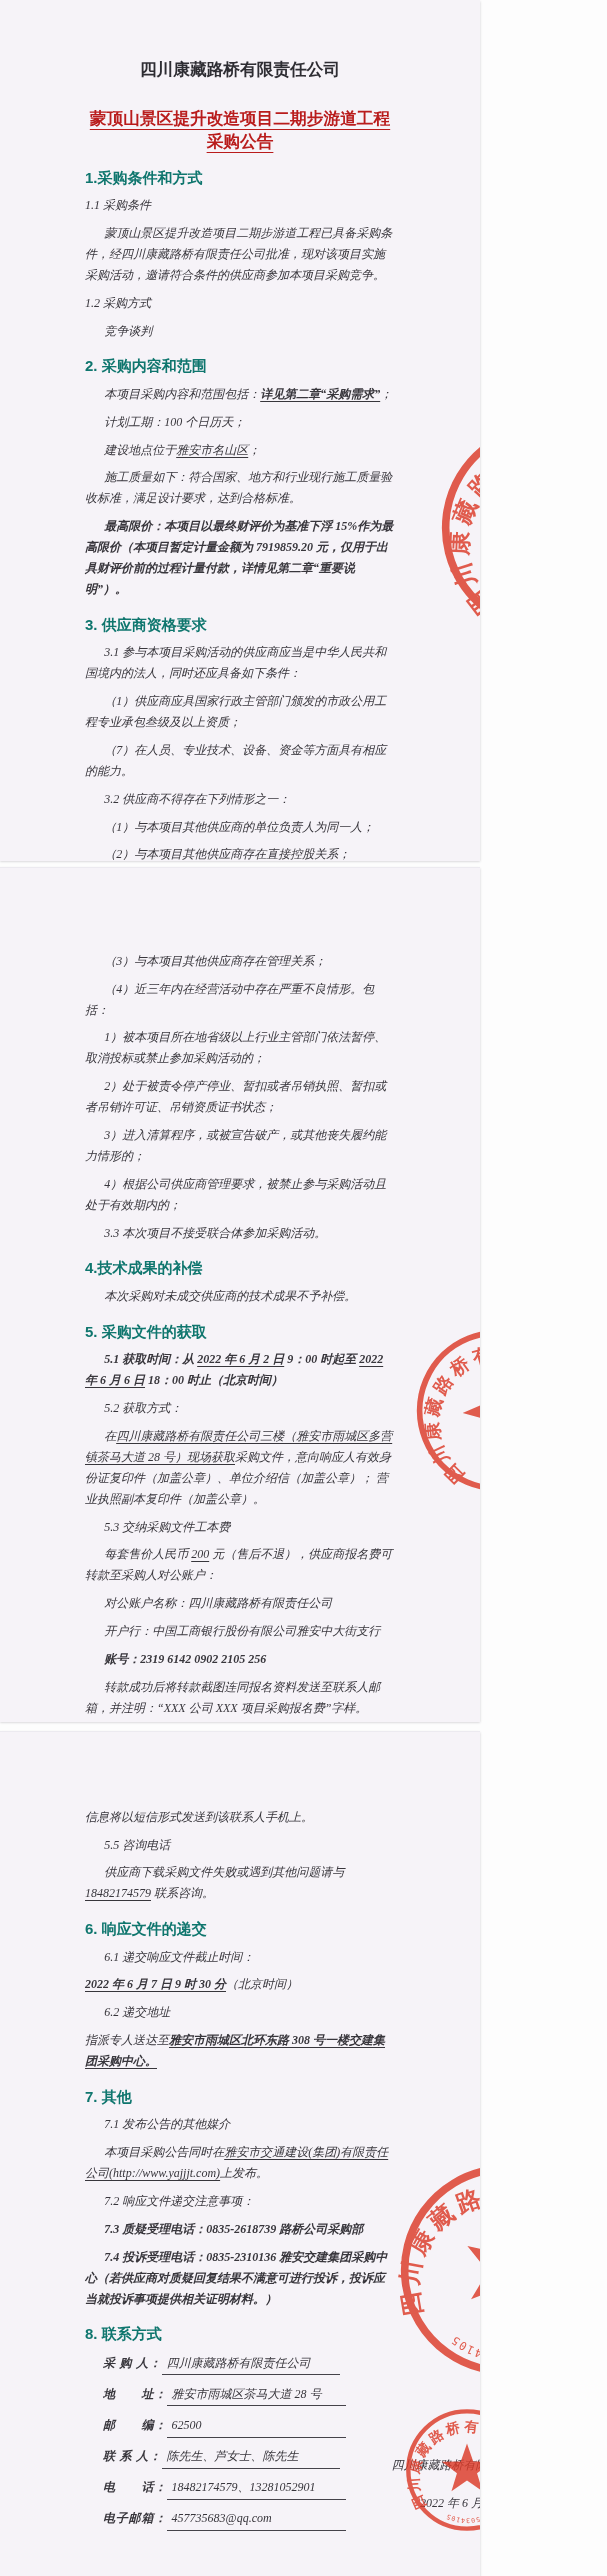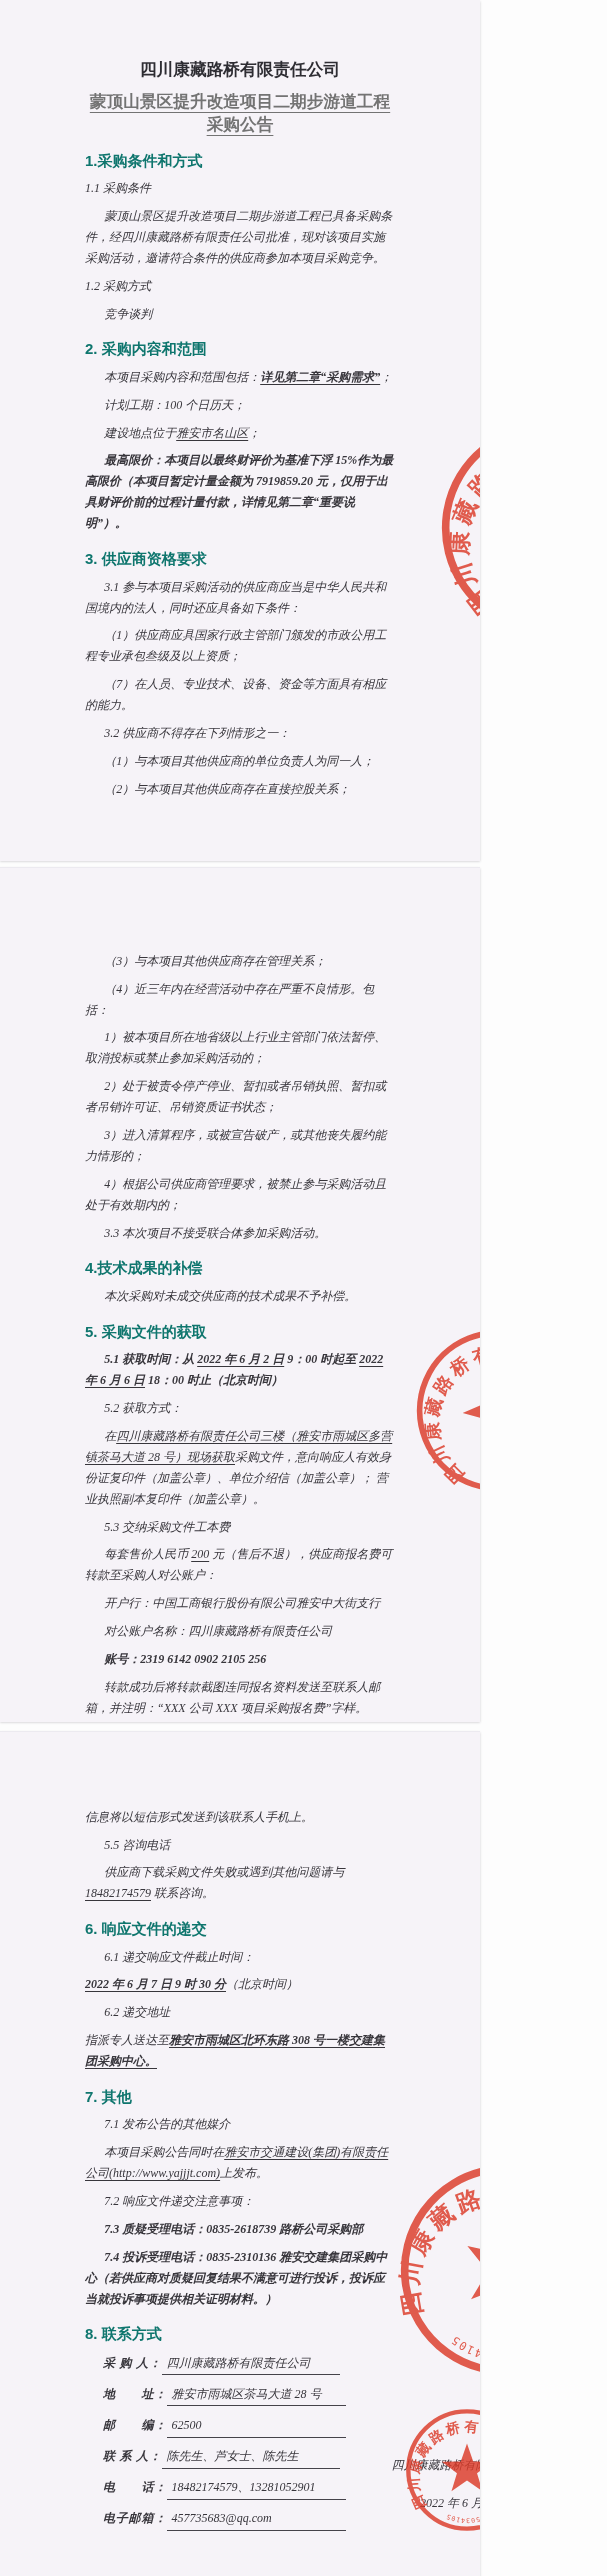--- a/index.html
+++ b/index.html
@@ -7,22 +7,22 @@
   .page{position:relative;width:480px;background:#f6f3f8;overflow:hidden;box-shadow:0 0.8px 2.3px rgba(60,50,70,.25);}
   .page-1{height:861px;}
   .page-2{height:854px;margin-top:6px;border-top:0.8px solid #eceaf0;}
   .page-3{height:846px;margin-top:9px;border-top:0.8px solid #eceaf0;}
   .content{padding:0 85px;}
   .page-1 .content{padding-top:58px;}
   .page-2 .content{padding-top:76px;}
   .page-3 .content{padding-top:68px;}
   p{margin:6.8px 0;font-size:12px;line-height:21px;font-style:italic;}
   .title1{font-family:"Liberation Sans",sans-serif;font-weight:bold;font-size:16.7px;text-align:center;color:#2e2d33;}
-  .title2{font-family:"Liberation Sans",sans-serif;font-weight:bold;font-size:16.7px;text-align:center;color:#737373;
-          margin-top:9px;text-decoration:underline;text-underline-offset:4.6px;}
+  .title2{font-family:"Liberation Sans",sans-serif;font-weight:bold;font-size:16.7px;text-align:center;color:#b91c1c;
+          margin-top:26px;text-decoration:underline;text-underline-offset:4.6px;}
   .h{font-family:"Liberation Sans",sans-serif;font-weight:bold;font-size:15px;color:#0f766e;margin:13.7px 0 7.6px;line-height:21px;}
   .flush{text-indent:0;}
   .ind{text-indent:1.6em;}
   .para{text-indent:1.6em;}
   .bold{font-weight:bold;}
   .u{text-decoration:underline;text-underline-offset:3px;}
   .crow{padding-left:1.5em;margin:8.3px 0;}
   .clabel{font-weight:bold;letter-spacing:0.8px;}
   .cval{display:inline-block;min-width:171px;border-bottom:0.8px solid #45434a;padding:0 3px 0.8px 4.6px;}
   
@@ -51,20 +51,21 @@
       <div class="h flush">1.采购条件和方式</div>
       <p class="flush">1.1 采购条件</p>
       <p class="para">蒙顶山景区提升改造项目二期步游道工程已具备采购条件，经四川康藏路桥有限责任公司批准，现对该项目实施采购活动，邀请符合条件的供应商参加本项目采购竞争。</p>
       <p class="flush">1.2 采购方式</p>
       <p class="ind">竞争谈判</p>
 
       <div class="h flush">2. 采购内容和范围</div>
       <p class="para"><span>本项目采购内容和范围包括：</span><span class="u bold">详见第二章“采购需求”</span><span>；</span></p>
       <p class="ind">计划工期：100 个日历天；</p>
       <p class="ind"><span>建设地点位于</span><span class="u">雅安市名山区</span><span>；</span></p>
+      <p class="para">施工质量如下：符合国家、地方和行业现行施工质量验收标准，满足设计要求，达到合格标准。</p>
       <p class="para bold">最高限价：本项目以最终财评价为基准下浮 15%作为最高限价（本项目暂定计量金额为 7919859.20 元，仅用于出具财评价前的过程计量付款，详情见第二章“重要说明”）。</p>
 
       <div class="h flush">3.  供应商资格要求</div>
       <p class="ind">3.1 参与本项目采购活动的供应商应当是中华人民共和国境内的法人，同时还应具备如下条件：</p>
       <p class="ind">（1）供应商应具国家行政主管部门颁发的市政公用工程专业承包叁级及以上资质；</p>
       <p class="ind">（7）在人员、专业技术、设备、资金等方面具有相应的能力。</p>
       <p class="ind">3.2 供应商不得存在下列情形之一：</p>
       <p class="ind">（1）与本项目其他供应商的单位负责人为同一人；</p>
       <p class="ind">（2）与本项目其他供应商存在直接控股关系；</p>
     </div>
@@ -95,22 +96,22 @@
 
       <div class="h flush">4.技术成果的补偿</div>
       <p class="para">本次采购对未成交供应商的技术成果不予补偿。</p>
 
       <div class="h flush">5. 采购文件的获取</div>
       <p class="ind bold"><span>5.1 获取时间：从 </span><span class="u">2022 年 6 月 2 日</span><span> 9：00 时起至 </span><span class="u">2022 年 6 月 6 日</span><span> 18：00 时止（北京时间）</span></p>
       <p class="ind">5.2 获取方式：</p>
       <p class="para"><span>在</span><span class="u">四川康藏路桥有限责任公司三楼（雅安市雨城区多营镇茶马大道 28 号）现场获取</span><span>采购文件，意向响应人有效身份证复印件（加盖公章）、单位介绍信（加盖公章）； 营业执照副本复印件（加盖公章）。</span></p>
       <p class="ind">5.3 交纳采购文件工本费</p>
       <p class="ind"><span>每套售价人民币 </span><span class="u">200</span><span> 元（售后不退），供应商报名费可转款至采购人对公账户：</span></p>
+      <p class="ind">对公账户名称：四川康藏路桥有限责任公司</p>
       <p class="ind">开户行：中国工商银行股份有限公司雅安中大街支行</p>
-      <p class="ind">对公账户名称：四川康藏路桥有限责任公司</p>
       <p class="ind bold">账号：2319 6142 0902 2105 256</p>
       <p class="para">转款成功后将转款截图连同报名资料发送至联系人邮箱，并注明：“XXX 公司 XXX 项目采购报名费”字样。</p>
       <p class="ind">5.4 联系人</p>
       <p class="para">供应商在购买或领取采购文件时务必填写本次采购业务的联系人，在采购过程中的相关</p>
     </div>
 
     <div class="stamp stamp-p2">
       <svg viewBox="0 0 180 180" width="100%" height="100%">
         <defs>
           <path id="arcT-b" d="M 35,140 A 66,66 0 1 1 145,140"></path>

